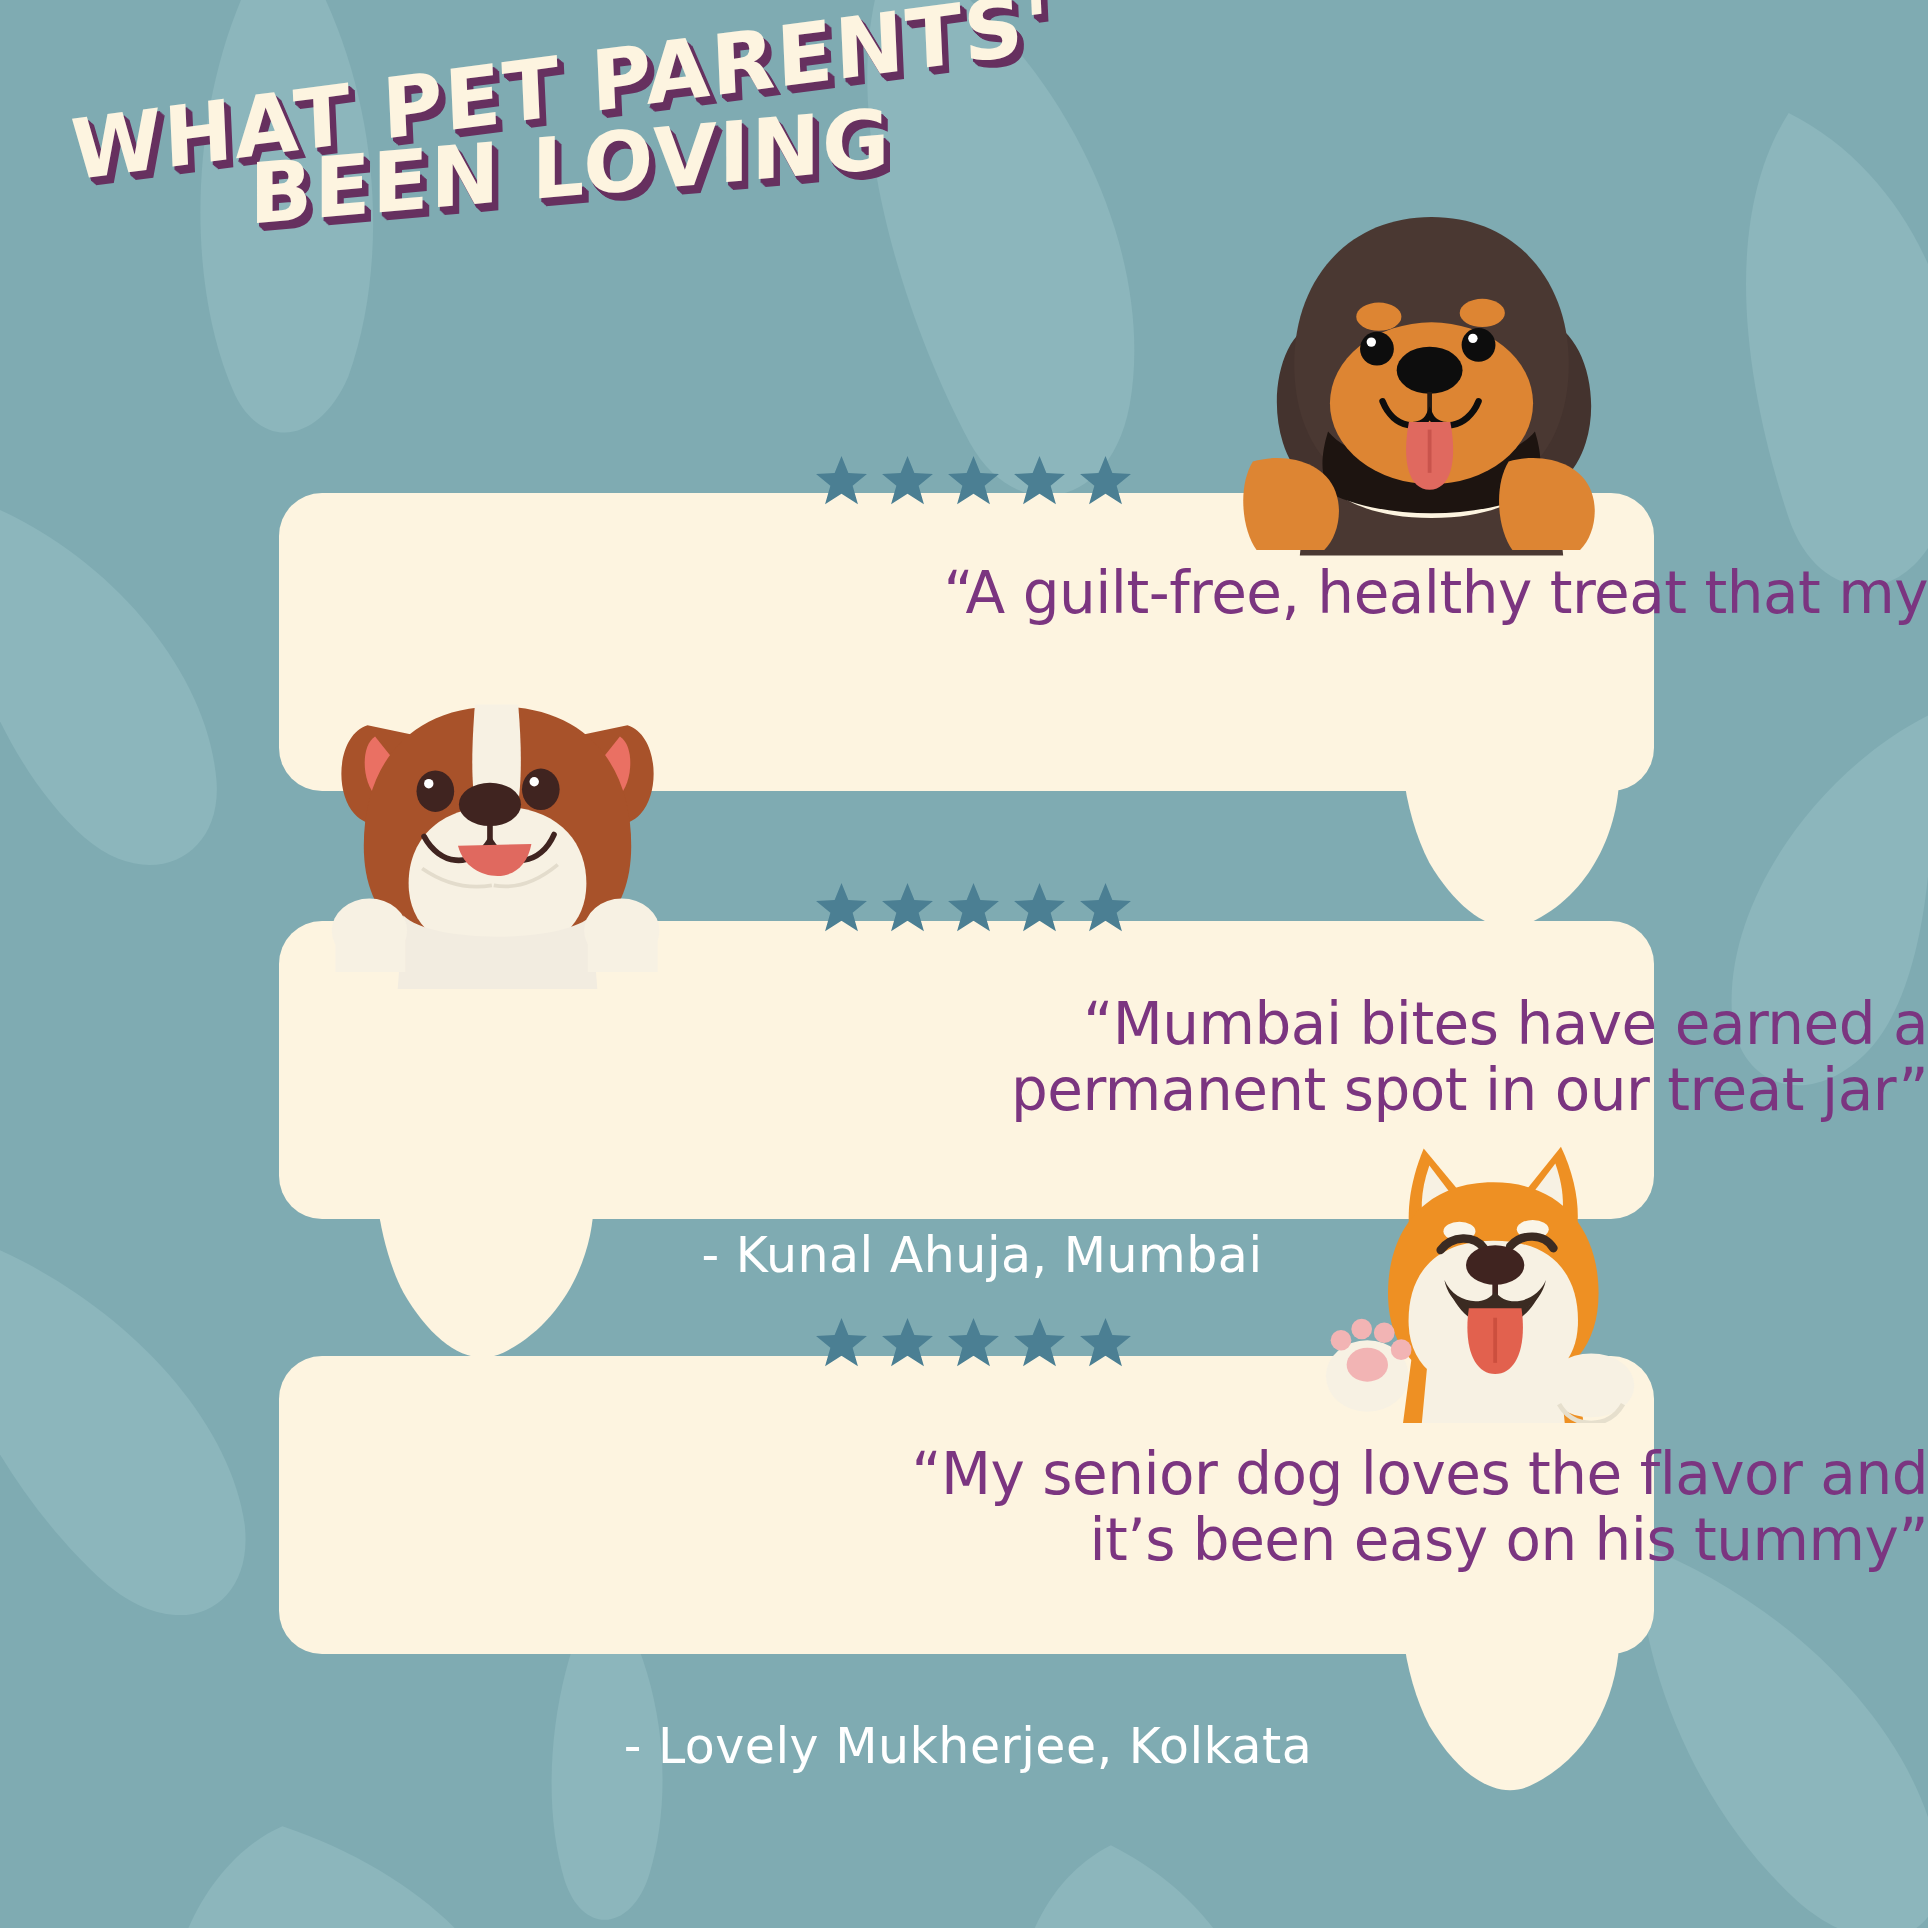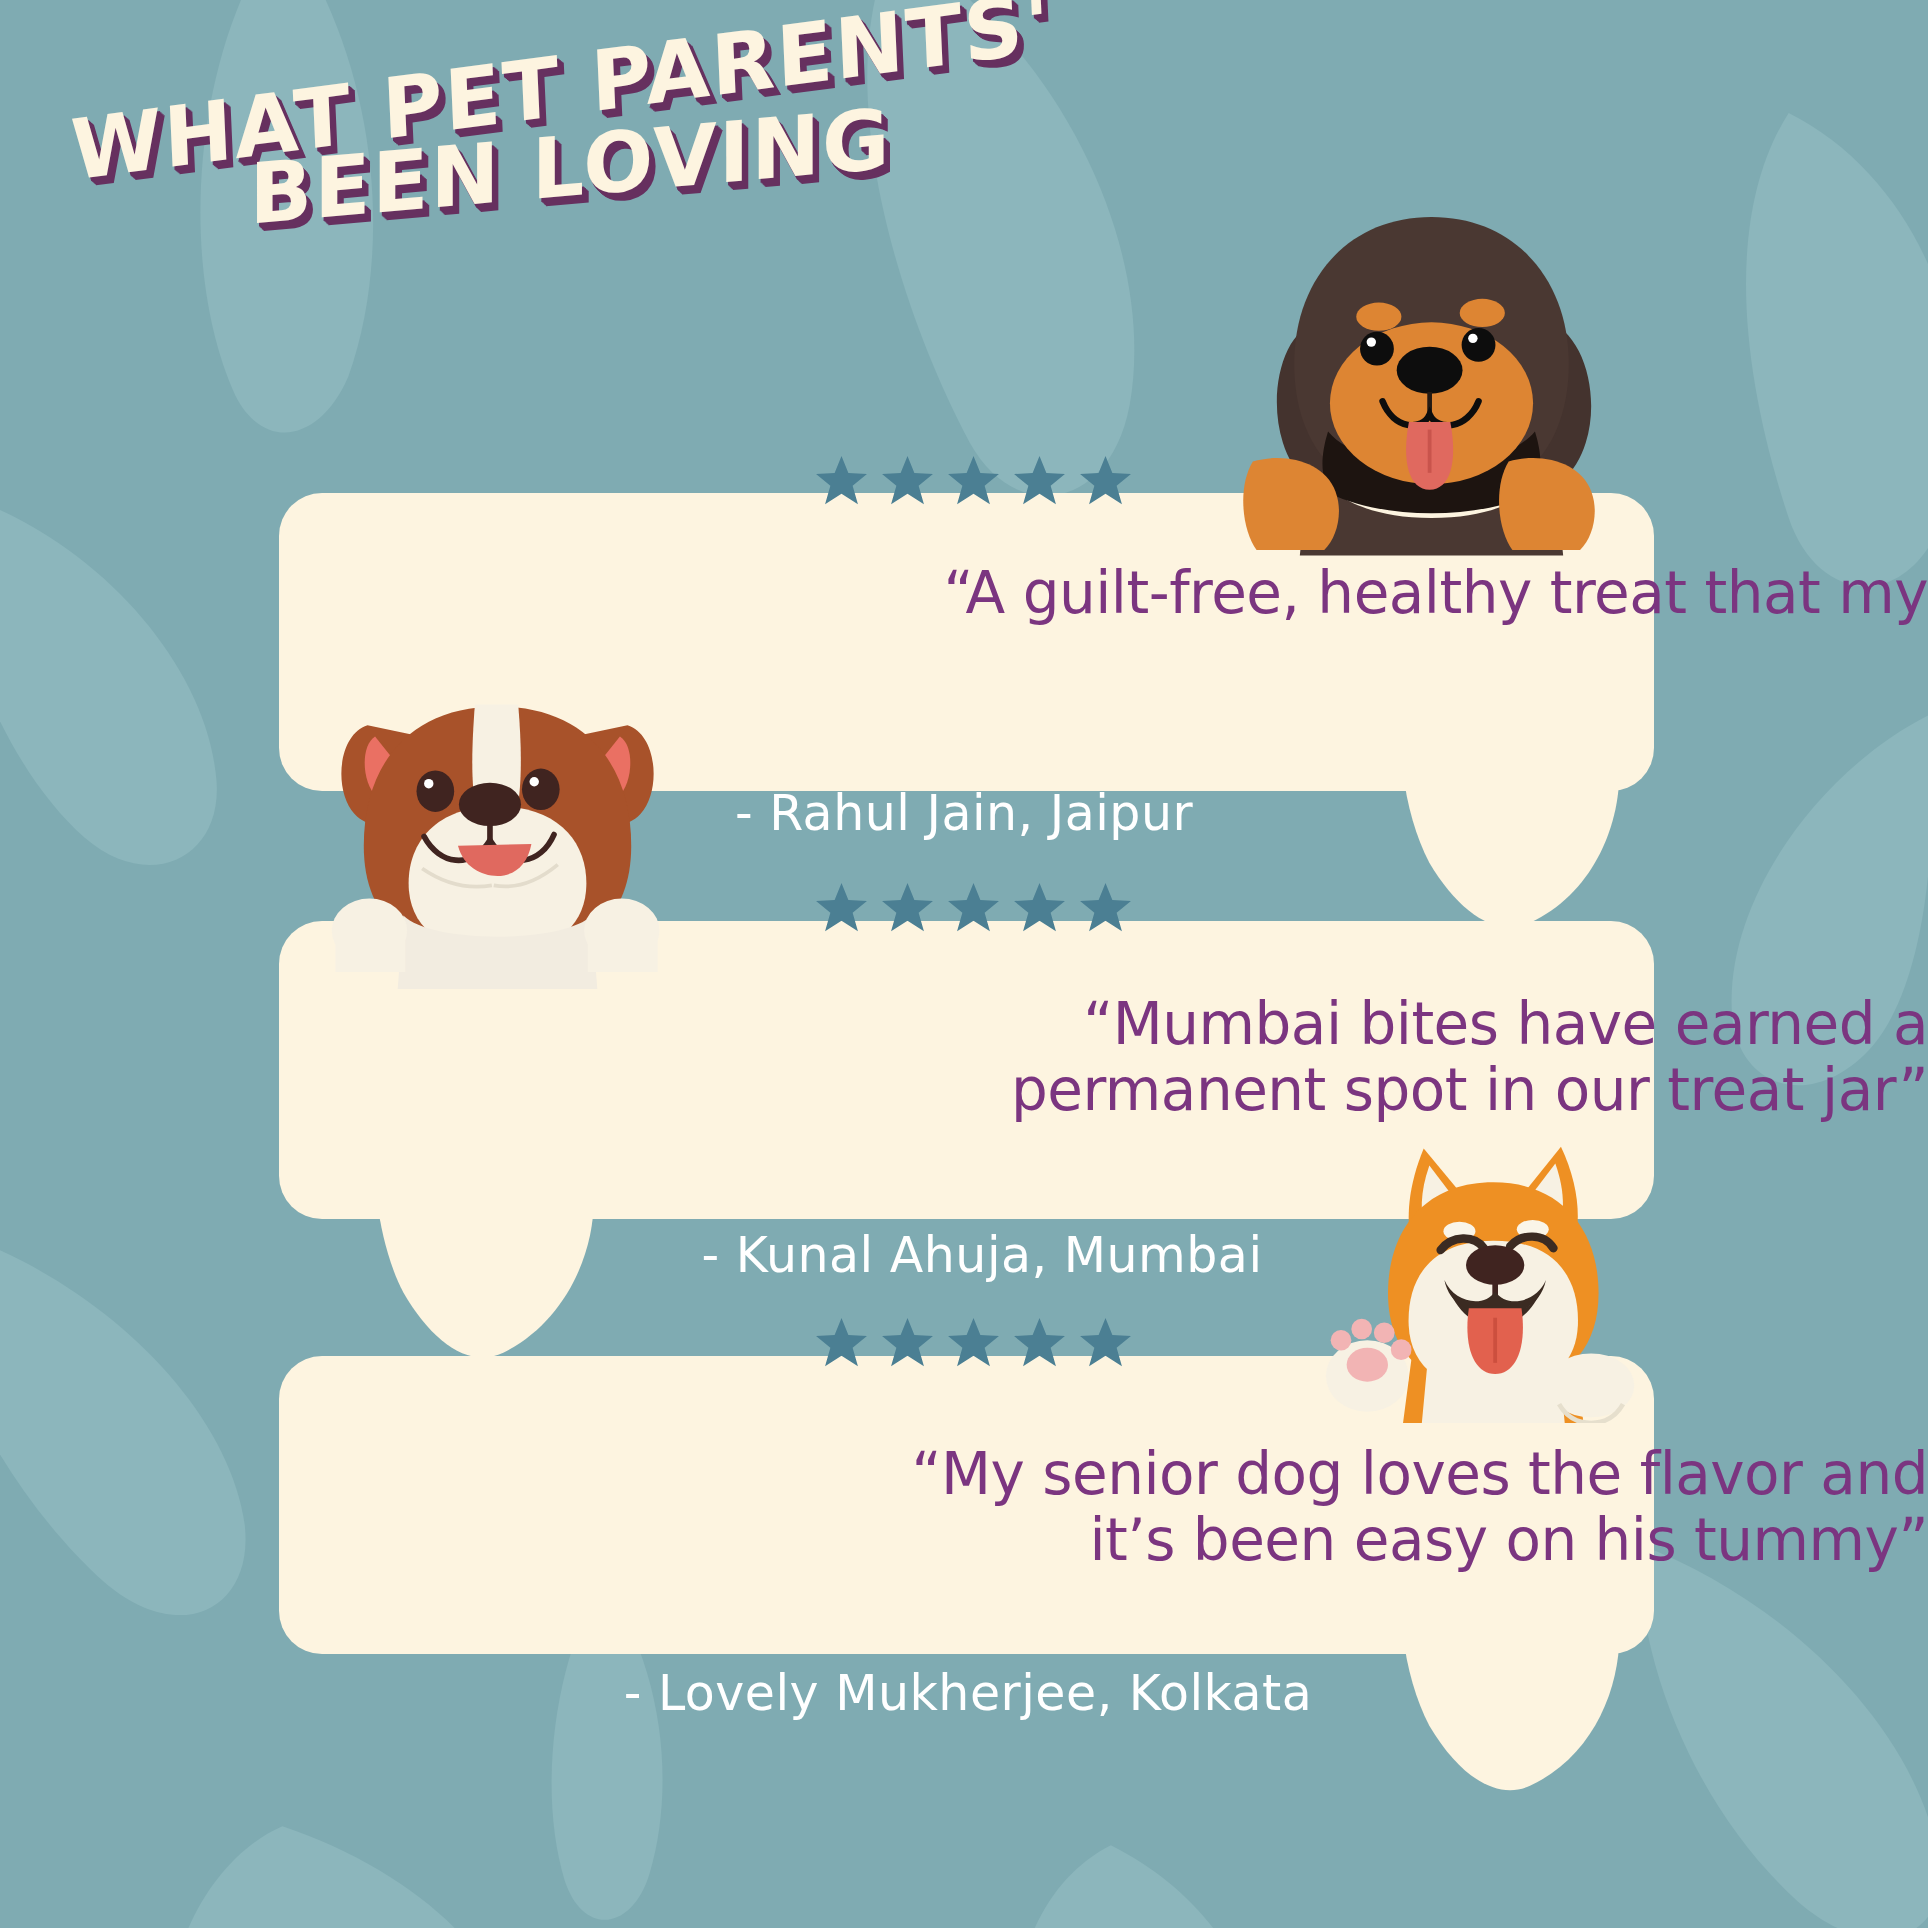--- a/index.html
+++ b/index.html
@@ -124,21 +124,20 @@
   <div class="stars" style="left:815px; top:455px;">
     <div class="star"></div>
     <div class="star"></div>
     <div class="star"></div>
     <div class="star"></div>
     <div class="star"></div>
   </div>
   <div class="quote" style="top:560px;">
     <div>“A guilt-free, healthy treat that my</div>
   </div>
-  <div class="attrib" style="top:785px;">- Rahul Jain, Jaipur</div>
 
   <div class="bubble" style="left:279px; top:921px; width:1375px; height:298px;"></div>
   <svg class="tail" style="left:377px; top:1200px; width:311px; height:217px;" viewBox="0 0 330 230">
     <path d="M330,0 L100,0 C100,60 132,130 196,162 C231,179 271,152 302,98 C316,72 326,34 330,0 Z" transform="scale(-1,1) translate(-330,0)" fill="#fdf4e0"></path>
   </svg>
   <div class="stars" style="left:815px; top:882px;">
     <div class="star"></div>
     <div class="star"></div>
     <div class="star"></div>
     <div class="star"></div>
@@ -158,21 +157,21 @@
     <div class="star"></div>
     <div class="star"></div>
     <div class="star"></div>
     <div class="star"></div>
     <div class="star"></div>
   </div>
   <div class="quote" style="top:1441px;">
     <div>“My senior dog loves the flavor and</div>
     <div>it’s been easy on his tummy”</div>
   </div>
-  <div class="attrib" style="top:1665px;padding-left:8px;">- Lovely Mukherjee, Kolkata</div>
+  <div class="attrib" style="top:1718px;padding-left:8px;">- Lovely Mukherjee, Kolkata</div>
 
   <div class="dog" style="left:1234px; top:179px;">
     <svg width="395" height="377" viewBox="0 0 420 400">
 
       <path d="M92,150 C50,160 36,230 52,280 C66,326 108,350 140,326 L150,190 Z" fill="#44332e"></path>
       <path d="M330,150 C372,160 390,230 374,280 C360,326 318,350 286,326 L276,190 Z" fill="#44332e"></path>
 
       <path d="M210,40 C300,40 356,108 356,196 C356,290 300,344 210,344 C120,344 64,290 64,196 C64,108 120,40 210,40 Z" fill="#4a3832"></path>
 
       <path d="M80,300 C80,300 100,360 210,360 C320,360 340,300 340,300 L350,400 L70,400 Z" fill="#4a3832"></path>

